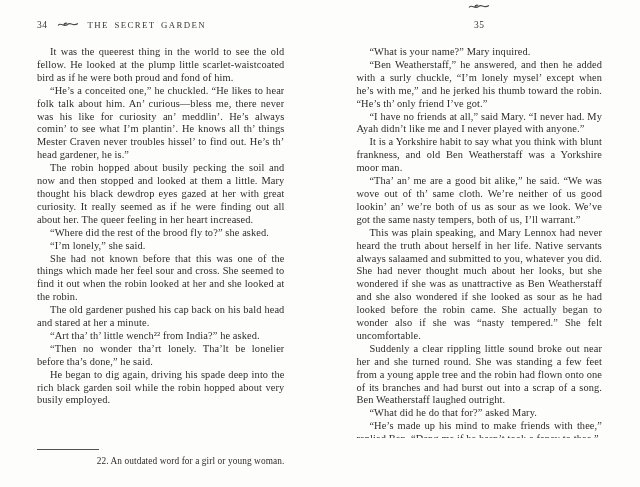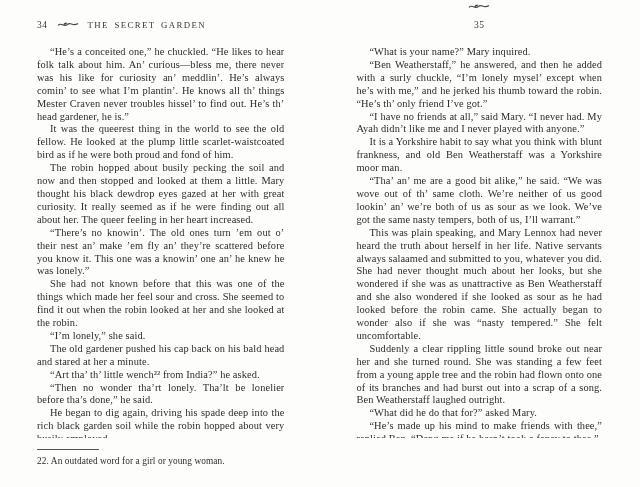--- a/index.html
+++ b/index.html
@@ -63,46 +63,47 @@
   }
   .footnote-rule {
     width: 62px;
     border-top: 1px solid #55524e;
     margin-bottom: 6px;
   }
   .footnote-text {
     font-size: 9.3px;
     line-height: 11.5px;
     letter-spacing: 0.1px;
+    text-align: right;
   }
 </style>
 </head>
 <body>
 
 <div class="spread">
 
   <section class="page page-left">
     <header class="running-header">
       <span class="pagenum">34</span>
       <span class="ornament">
         <svg width="22" height="9" viewBox="0 0 22 9" aria-hidden="true">
           <path d="M1 5.5 C4 1.5, 6.5 8, 10.5 4.5 C13.5 1.5, 15.5 7, 21 3.5" fill="none" stroke="#4a4846" stroke-width="1.1"></path>
           <path d="M6 4.5 q2.2 -3.2 4.6 -1.4 q-2.4 2.6 -4.6 1.4" fill="#4a4846"></path>
         </svg>
       </span>
       <span class="runhead">THE SECRET GARDEN</span>
     </header>
 
     <div class="body-text">
+        <p class="para">It was the queerest thing in the world to see the old fellow. He looked at the plump little scarlet-waistcoated bird as if he were both proud and fond of him.</p>
         <p class="para">“He’s a conceited one,” he chuckled. “He likes to hear folk talk about him. An’ curious—bless me, there never was his like for curiosity an’ meddlin’. He’s always comin’ to see what I’m plantin’. He knows all th’ things Mester Craven never troubles hissel’ to find out. He’s th’ head gardener, he is.”</p>
-        <p class="para">It was the queerest thing in the world to see the old fellow. He looked at the plump little scarlet-waistcoated bird as if he were both proud and fond of him.</p>
         <p class="para">The robin hopped about busily pecking the soil and now and then stopped and looked at them a little. Mary thought his black dewdrop eyes gazed at her with great curiosity. It really seemed as if he were finding out all about her. The queer feeling in her heart increased.</p>
-        <p class="para">“There’s no knowin’. The old ones turn ’em out o’ their nest an’ make ’em fly an’ they’re scattered before you know it. This one was a knowin’ one an’ he knew he was lonely.”</p>
+        <p class="para">“Where did the rest of the brood fly to?” she asked.</p>
+        <p class="para">“I’m lonely,” she said.</p>
         <p class="para">She had not known before that this was one of the things which made her feel sour and cross. She seemed to find it out when the robin looked at her and she looked at the robin.</p>
-        <p class="para">“I’m lonely,” she said.</p>
         <p class="para">The old gardener pushed his cap back on his bald head and stared at her a minute.</p>
         <p class="para">“Art tha’ th’ little wench²² from India?” he asked.</p>
         <p class="para">“Then no wonder tha’rt lonely. Tha’lt be lonelier before tha’s done,” he said.</p>
         <p class="para">He began to dig again, driving his spade deep into the rich black garden soil while the robin hopped about very busily employed.</p>
       </div>
 
     <div class="footnote-block">
       <div class="footnote-rule"></div>
       <p class="footnote-text">22. An outdated word for a girl or young woman.</p>
     </div>

